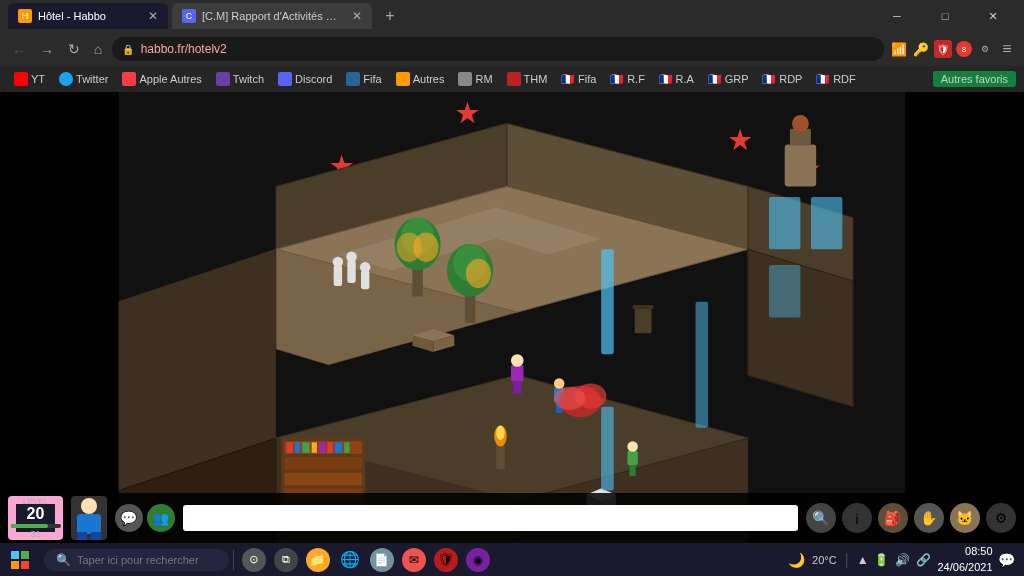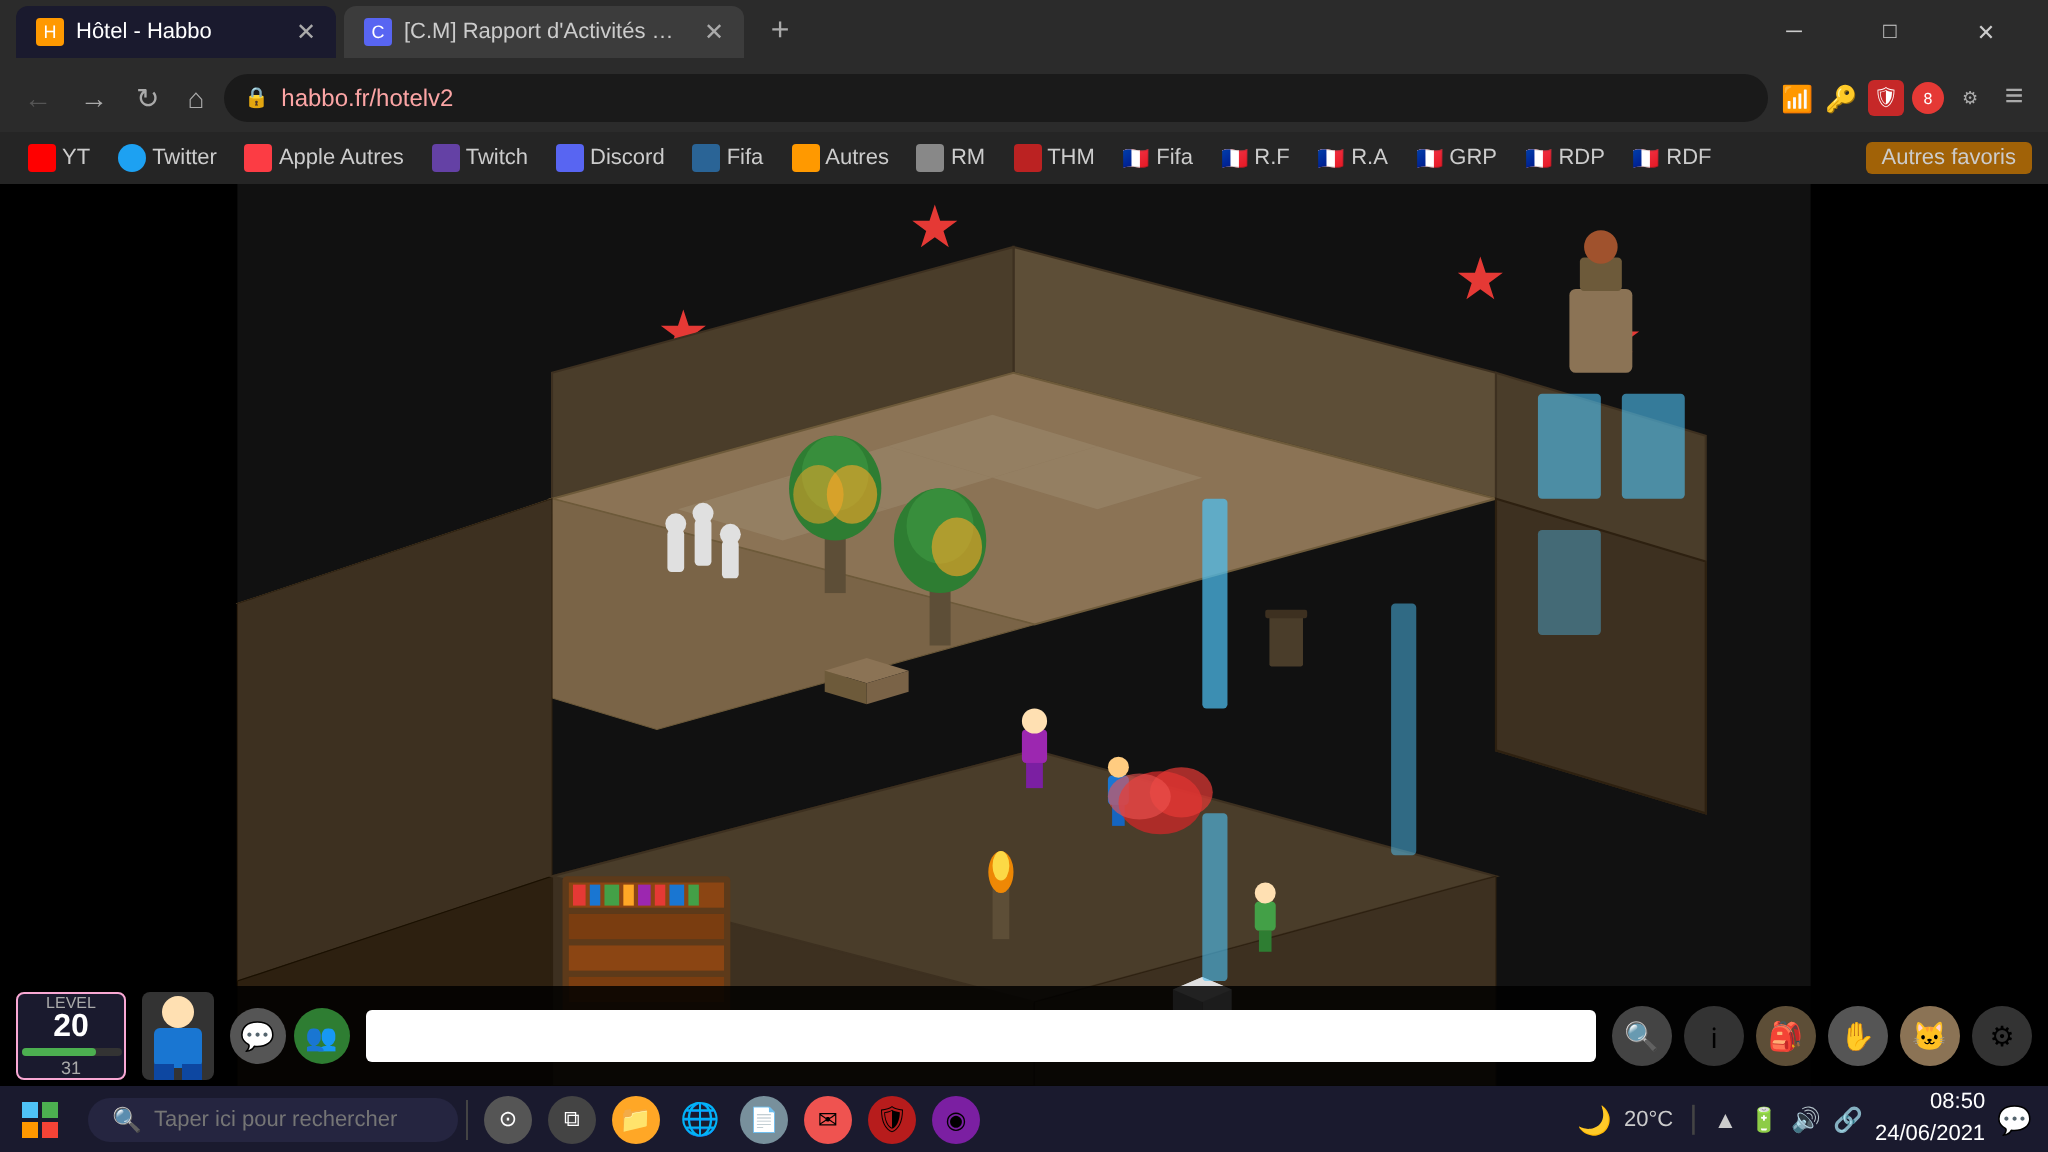--- a/index.html
+++ b/index.html
@@ -58,21 +58,21 @@
     .bm-yt { background: #f00; }
     .bm-twitter { background: #1da1f2; border-radius: 50%; }
     .bm-apple { background: #fc3c44; }
     .bm-twitch { background: #6441a5; }
     .bm-discord { background: #5865f2; }
     .bm-foot { background: #2a6496; }
     .bm-habbo { background: #f90; }
     .bm-rm { background: #888; }
     .bm-thm { background: #b22; }
     .bm-flag { font-size: 11px; }
-    .bm-otherfavs { margin-left: auto; background: #a16207; padding: 2px 8px; border-radius: 3px; font-size: 11px; color: #ccc; cursor: pointer; }
+    .bm-otherfavs { margin-left: auto; background: #15803d; padding: 2px 8px; border-radius: 3px; font-size: 11px; color: #ccc; cursor: pointer; }
 
     
     #game-area {
       width: 1024px;
       height: 451px; 
       background: #000;
       position: relative;
       overflow: hidden;
     }
 
@@ -113,21 +113,21 @@
     #room-svg { width: 100%; height: 100%; }
 
     
     #bottom-hud {
       position: absolute; bottom: 0; left: 0; right: 0;
       height: 50px; background: rgba(0,0,0,0.85);
       display: flex; align-items: center; padding: 0 8px; gap: 8px;
     }
     #player-level {
       width: 55px; height: 44px;
-      background: #1a1a2e; border: 1px solid #f9a8d4;
+      background: #1a1a2e; border: 8px solid #f9a8d4;
       border-radius: 4px; display: flex; flex-direction: column;
       align-items: center; justify-content: center;
     }
     .level-label { font-size: 8px; color: #aaa; text-transform: uppercase; }
     .level-num { font-size: 16px; color: #fff; font-weight: bold; line-height: 1; }
     #player-avatar-hud {
       width: 36px; height: 44px;
       background: #333; border-radius: 4px;
     }
     #chat-icons { display: flex; gap: 4px; }

